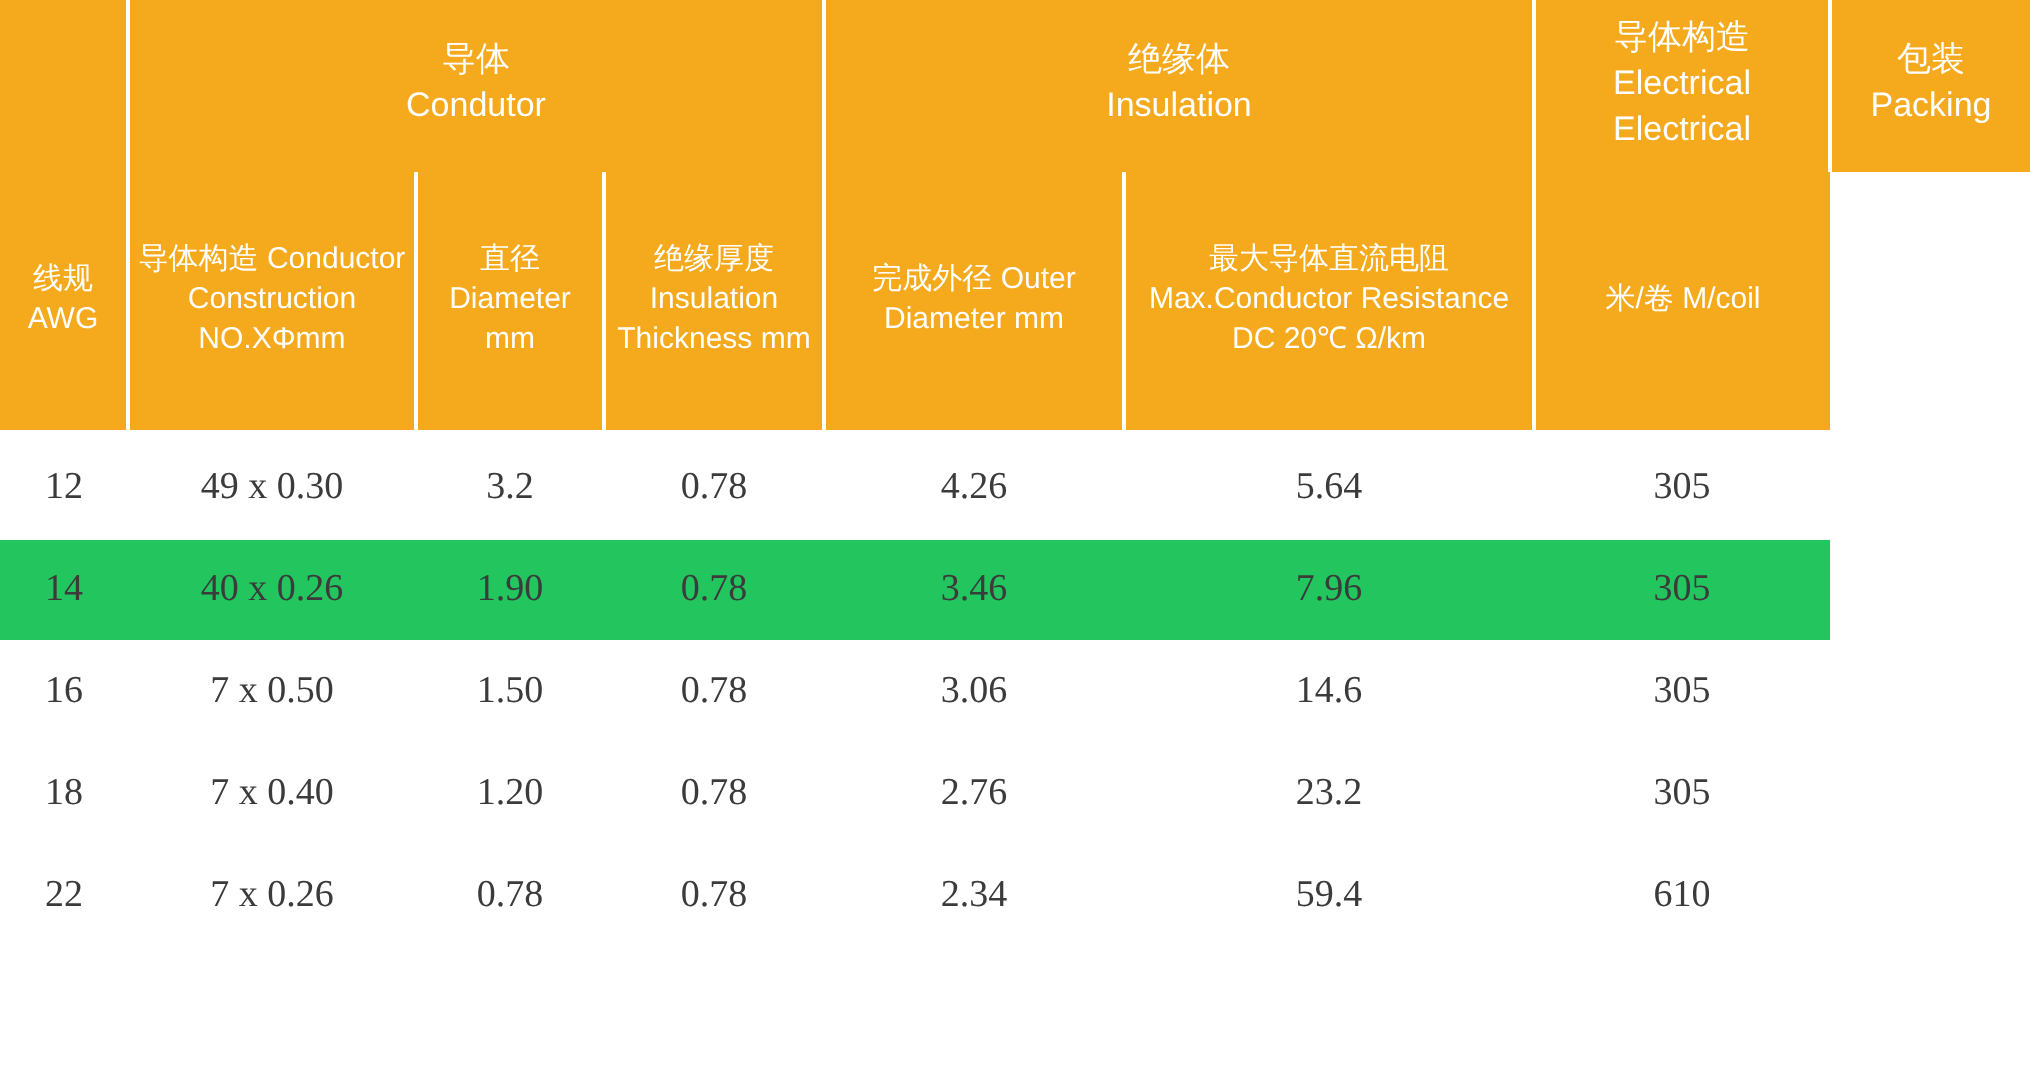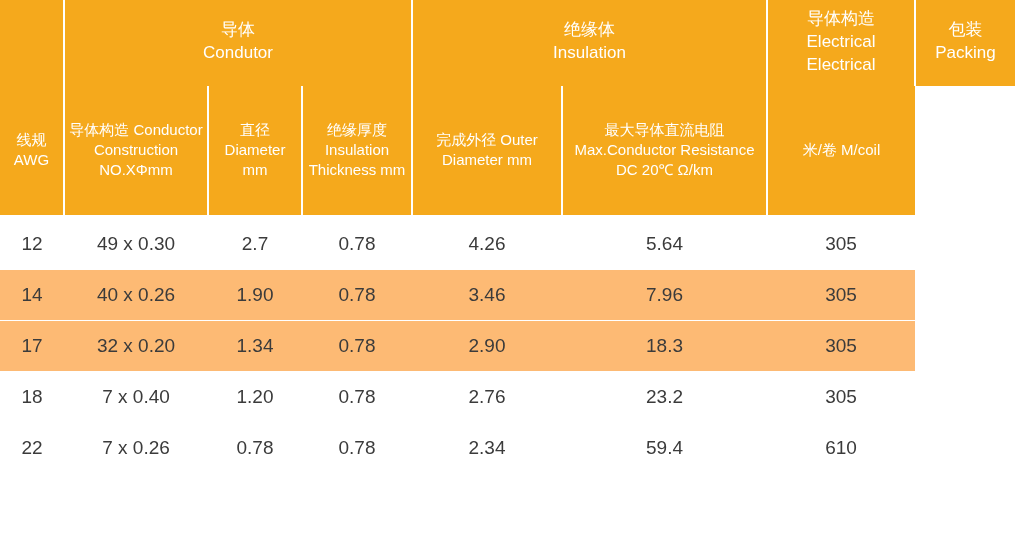--- a/index.html
+++ b/index.html
@@ -50,25 +50,25 @@
   }
   tr.sub-row th:last-child { border-right: none; }
 
   
   tbody td {
     text-align: center;
     font-size: 19px;
     color: #3b3b3b;
     padding: 6px 2px;
     height: 38px;
-    font-family: Liberation Sans, sans-serif;
+    font-family: Liberation Serif, serif;
     border-bottom: 1px solid #ffffff;
   }
   tbody tr.alt td {
-    background: #fdba74;
+    background: #22c55e;
   }
   tbody tr.plain td {
     background: #ffffff;
   }
   tbody tr:first-child td {
     padding-top: 10px;
   }
   .zh { display: block; }
   .en { display: block; }
 </style>
@@ -142,42 +142,42 @@
       <th>
         <span>米/卷</span>
         <span>M/coil</span>
       </th>
     </tr>
   </thead>
   <tbody>
     <tr class="plain">
       <td>12</td>
       <td>49 x 0.30</td>
-      <td>2.7</td>
+      <td>3.2</td>
       <td>0.78</td>
       <td>4.26</td>
       <td>5.64</td>
       <td>305</td>
     </tr>
     <tr class="alt">
       <td>14</td>
       <td>40 x 0.26</td>
       <td>1.90</td>
       <td>0.78</td>
       <td>3.46</td>
       <td>7.96</td>
       <td>305</td>
     </tr>
-    <tr class="alt">
-      <td>17</td>
-      <td>32 x 0.20</td>
-      <td>1.34</td>
+    <tr class="plain">
+      <td>16</td>
+      <td>7 x 0.50</td>
+      <td>1.50</td>
       <td>0.78</td>
-      <td>2.90</td>
-      <td>18.3</td>
+      <td>3.06</td>
+      <td>14.6</td>
       <td>305</td>
     </tr>
     <tr class="plain">
       <td>18</td>
       <td>7 x 0.40</td>
       <td>1.20</td>
       <td>0.78</td>
       <td>2.76</td>
       <td>23.2</td>
       <td>305</td>

